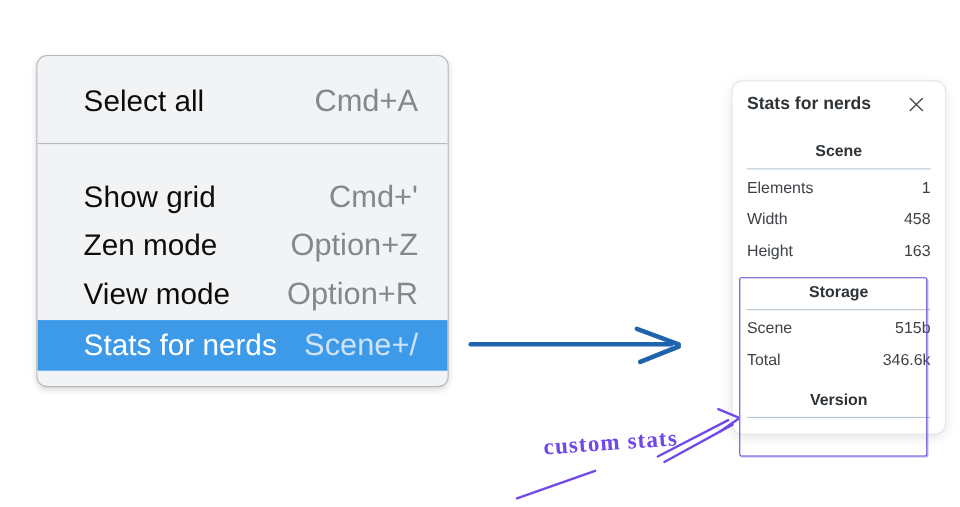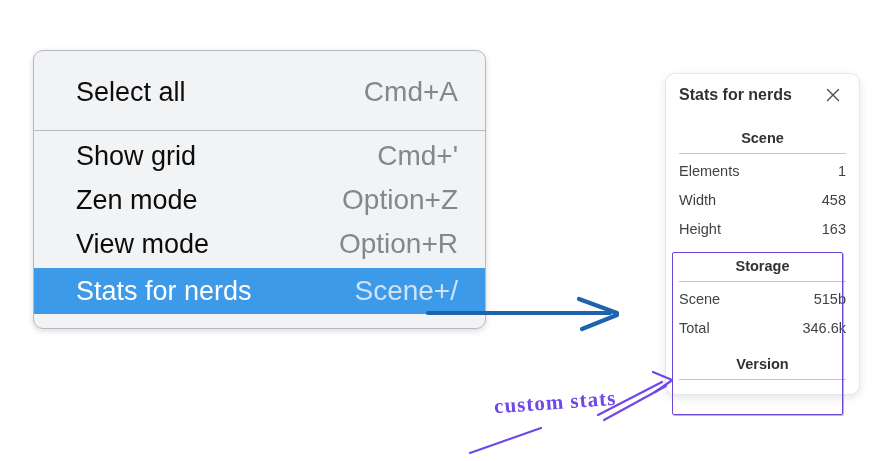--- a/index.html
+++ b/index.html
@@ -3,26 +3,26 @@
 <meta charset="utf-8">
 <style>
   html,body{margin:0;padding:0;background:#ffffff;}
   .canvas{
     position:relative;width:873px;height:461px;background:#ffffff;overflow:hidden;
     font-family:"Liberation Sans",sans-serif;
   }
 
   
   .menu{
-    position:absolute;left:33px;top:50px;width:453px;box-sizing:border-box;
+    position:absolute;left:33px;top:50px;width:375px;box-sizing:border-box;
     background:#f2f3f5;border:1.5px solid #b6bac0;border-radius:10px;
     box-shadow:0 2px 6px rgba(0,0,0,0.15);overflow:hidden;
   }
   .menu-section-top{padding:12px 0 9px;}
-  .menu-section-bottom{padding:3px 0 14px;border-top:1.5px solid #b6bac0;}
+  .menu-section-bottom{padding:26px 0 14px;border-top:1.5px solid #b6bac0;}
   .menu-row{
     display:flex;justify-content:space-between;align-items:center;
     height:44px;padding:0 27px 0 42px;font-size:27px;color:#0c0c0c;cursor:default;
   }
   .menu-row.tall{height:58px;}
   .menu-row .shortcut{font-size:28px;color:#84878b;}
   .menu-row.highlighted{
     background:var(--hl,#3d9ae8);color:#ffffff;height:46px;margin-top:2px;
   }
   .menu-row.highlighted .shortcut{color:#cfe2f6;}

